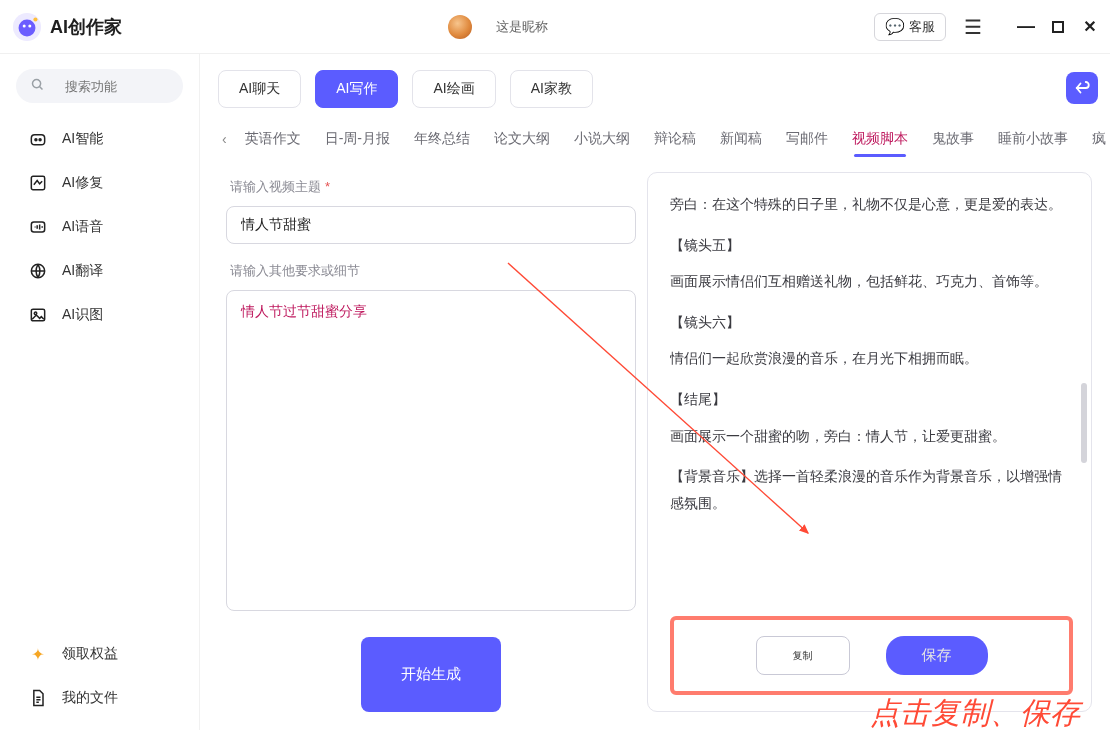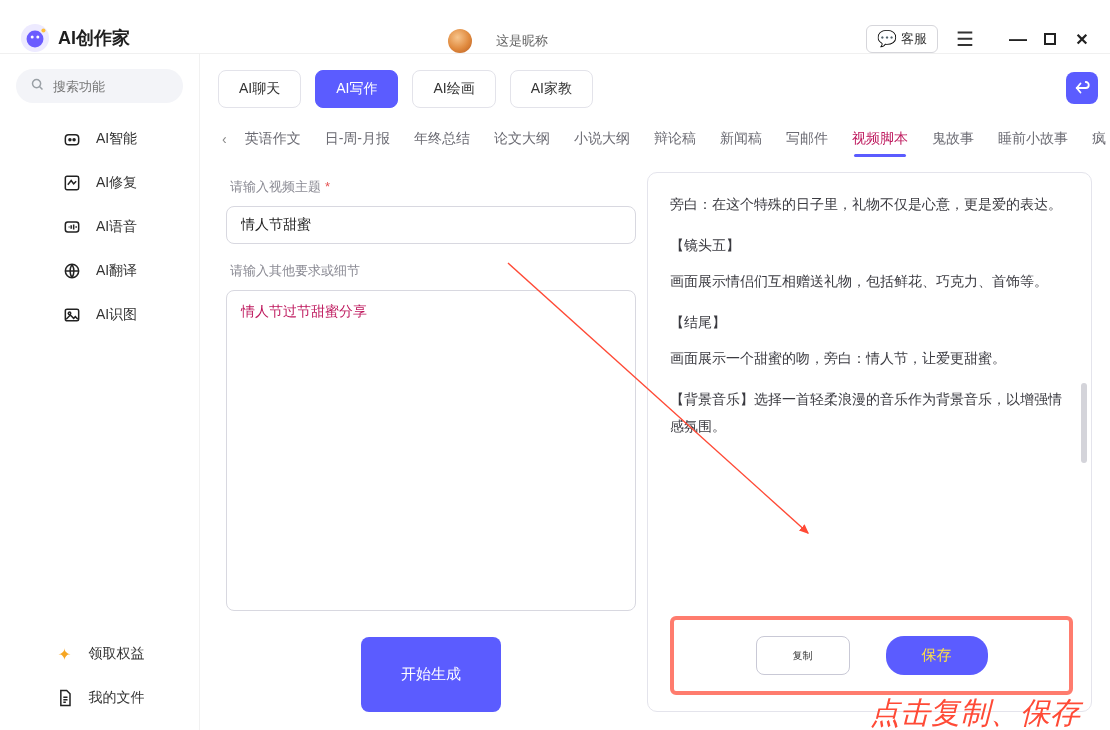--- a/index.html
+++ b/index.html
@@ -11,22 +11,22 @@
   overflow: hidden;
   position: relative;
   font-size: 14px;
   color: #333;
 }
 
 
 .titlebar {
   height: 54px;
   display: flex;
-  align-items: flex-end;
-  padding: 0 20px;
+  align-items: center;
+  padding: 0 12px;
   border-bottom: 1px solid #f0f0f0;
 }
 .logo-box { display: flex; align-items: center; gap: 8px; }
 .logo-circle {
   width: 30px; height: 30px;
   position: relative;
 }
 .logo-circle svg { width: 30px; height: 30px; }
 .app-title { font-size: 18px; font-weight: 600; color: #1f1f1f; }
 .titlebar-center { flex: 1; display: flex; justify-content: center; align-items: center; gap: 10px; }
@@ -50,33 +50,33 @@
 
 
 .workspace { display: flex; height: calc(730px - 54px); }
 .sidebar {
   width: 200px;
   display: flex; flex-direction: column;
   border-right: 1px solid #f1f1f1;
   padding: 15px 10px 10px 10px;
 }
 .search-box {
-  display: flex; align-items: center; gap: 8px;
+  display: flex; align-items: center; gap: 20px;
   background: #f3f4f8; border-radius: 18px;
   padding: 8px 14px; margin: 0 6px 14px 6px;
 }
 .search-box .si { color: #9aa0a6; font-size: 15px; }
 .search-box input {
   border: none; background: transparent; outline: none;
   font-size: 13px; color: #8c8c94; width: 100%;
 }
 .nav-item {
   display: flex; align-items: center; gap: 14px;
   padding: 12px 18px; border-radius: 10px;
-  color: #333; font-size: 14px; justify-content: center;
+  color: #333; font-size: 14px;
 }
 .nav-icon { width: 20px; height: 20px; display:flex; align-items:center; justify-content:center; color:#222; }
 .nav-icon svg { width: 20px; height: 20px; }
 .sidebar-spacer { flex: 1; }
 .nav-item.bottom { }
 .vip-icon { color:#f6a623; font-size:16px; }
 
 
 .main { flex: 1; display: flex; flex-direction: column; position: relative; overflow:hidden; }
 
@@ -144,21 +144,21 @@
   border: 4px solid #ff7c6e; border-radius:6px;
   padding: 16px 24px;
   display:flex; justify-content:center; gap:36px;
   background:#fff;
 }
 .btn-secondary {
   border:1px solid #c9c9d6; background:#fff; color:#333;
   padding: 10px 36px; border-radius:8px; font-size:10px;
 }
 .btn-primary {
-  border:none; background:#5b5cff; color:#fde047;
+  border:none; background:#5b5cff; color:#e5e5e5;
   padding: 10px 36px; border-radius:18px; font-size:15px;
 }
 
 .annotation-text {
   position:absolute; right: 30px; bottom: -4px;
   font-size: 30px; color:#ff4a36; font-style:italic;
   font-family: "KaiTi","STKaiti",serif;
 }
 .annotation-arrow {
   position:absolute; pointer-events:none;
@@ -327,20 +327,24 @@
         <div class="rc-scrollthumb"></div>
         <div class="output-body">
           <div class="block">
               <p>旁白：在这个特殊的日子里，礼物不仅是心意，更是爱的表达。</p>
             </div>
           <div class="block">
               <p>【镜头五】</p>
               <p>画面展示情侣们互相赠送礼物，包括鲜花、巧克力、首饰等。</p>
             </div>
           <div class="block">
+              <p>【镜头六】</p>
+              <p>情侣们一起欣赏浪漫的音乐，在月光下相拥而眠。</p>
+            </div>
+          <div class="block">
               <p>【结尾】</p>
               <p>画面展示一个甜蜜的吻，旁白：情人节，让爱更甜蜜。</p>
             </div>
           <div class="block">
               <p>【背景音乐】选择一首轻柔浪漫的音乐作为背景音乐，以增强情感氛围。</p>
             </div>
         </div>
         <div class="action-frame">
           <button class="btn-secondary">复制</button>
           <button class="btn-primary">保存</button>

